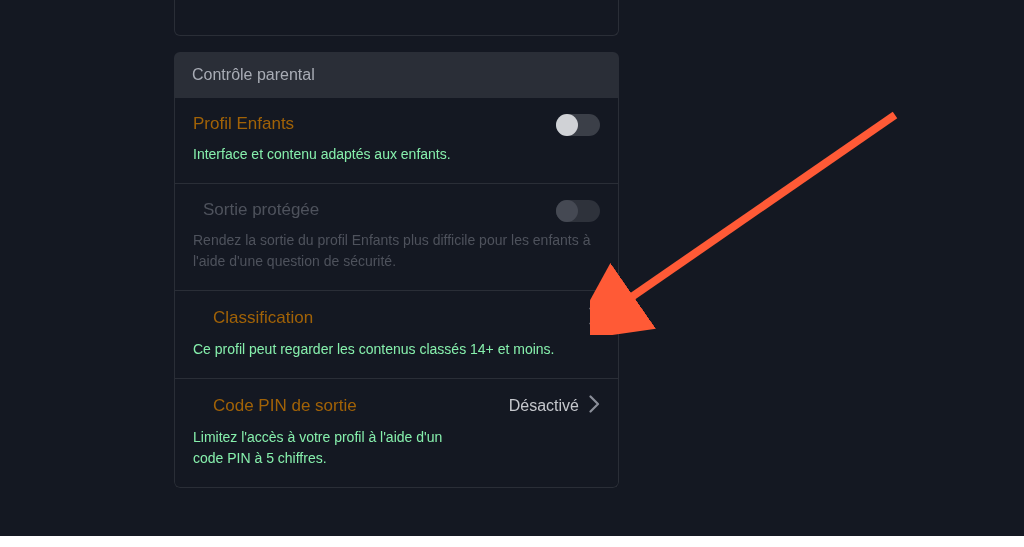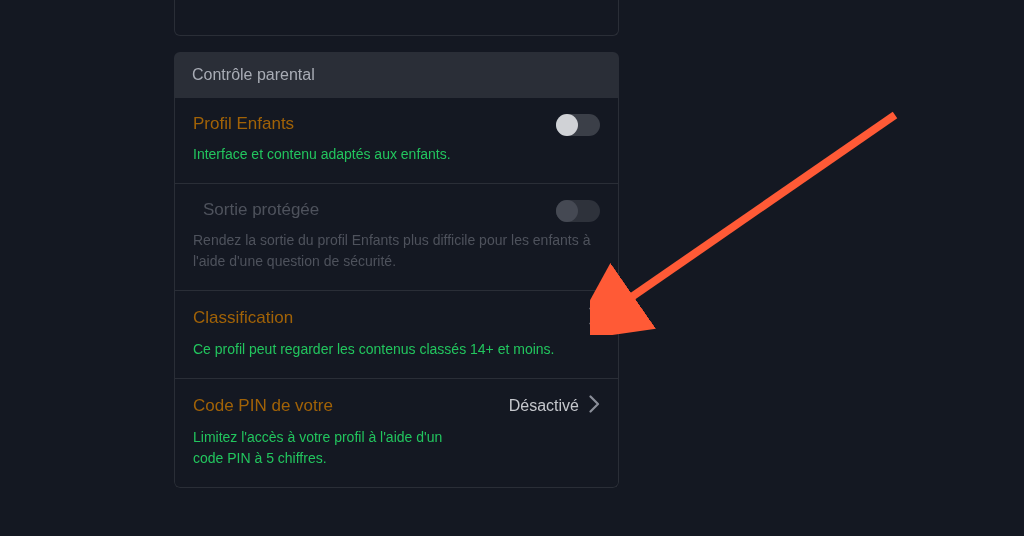--- a/index.html
+++ b/index.html
@@ -48,21 +48,21 @@
     .row:last-child {
       border-radius: 0 0 6px 6px;
     }
     .row-title {
       color: #a16207;
       font-size: 17px;
       font-weight: 400;
       margin-bottom: 10px;
     }
     .row-desc {
-      color: #22c55e;
+      color: #86efac;
       font-size: 14px;
       line-height: 1.5;
       font-weight: 300;
     }
     .row-disabled .row-title {
       color: #4e525c;
       margin-left: 10px;
     }
     .row-disabled .row-desc {
       color: #4e525c;
@@ -89,20 +89,21 @@
       background: #2e323b;
     }
     .toggle-disabled .knob {
       background: #454953;
     }
     .row-head {
       display: flex;
       align-items: center;
       justify-content: space-between;
       margin-bottom: 10px;
+      margin-left: 20px;
     }
     .chevron {
       color: #8a8e99;
     }
     .right-group {
       display: flex;
       align-items: center;
       gap: 10px;
     }
     .status {
@@ -161,21 +162,21 @@
           <svg width="11" height="18" viewBox="0 0 11 18" fill="none">
             <path d="M1.5 1.5 L9 9 L1.5 16.5" stroke="#8a8e99" stroke-width="2.2" stroke-linecap="round" stroke-linejoin="round"></path>
           </svg>
         </span>
       </div>
       <div class="row-desc">Ce profil peut regarder les contenus classés 14+ et moins.</div>
     </div>
 
     <div class="row">
       <div class="row-head">
-        <div class="row-title" style="margin-bottom:0">Code PIN de votre</div>
+        <div class="row-title" style="margin-bottom:0">Code PIN de sortie</div>
         <div class="right-group">
           <span class="status">Désactivé</span>
           <span class="chevron">
             <svg width="11" height="18" viewBox="0 0 11 18" fill="none">
               <path d="M1.5 1.5 L9 9 L1.5 16.5" stroke="#8a8e99" stroke-width="2.2" stroke-linecap="round" stroke-linejoin="round"></path>
             </svg>
           </span>
         </div>
       </div>
       <div class="row-desc narrow">Limitez l'accès à votre profil à l'aide d'un code PIN à 5 chiffres.</div>

